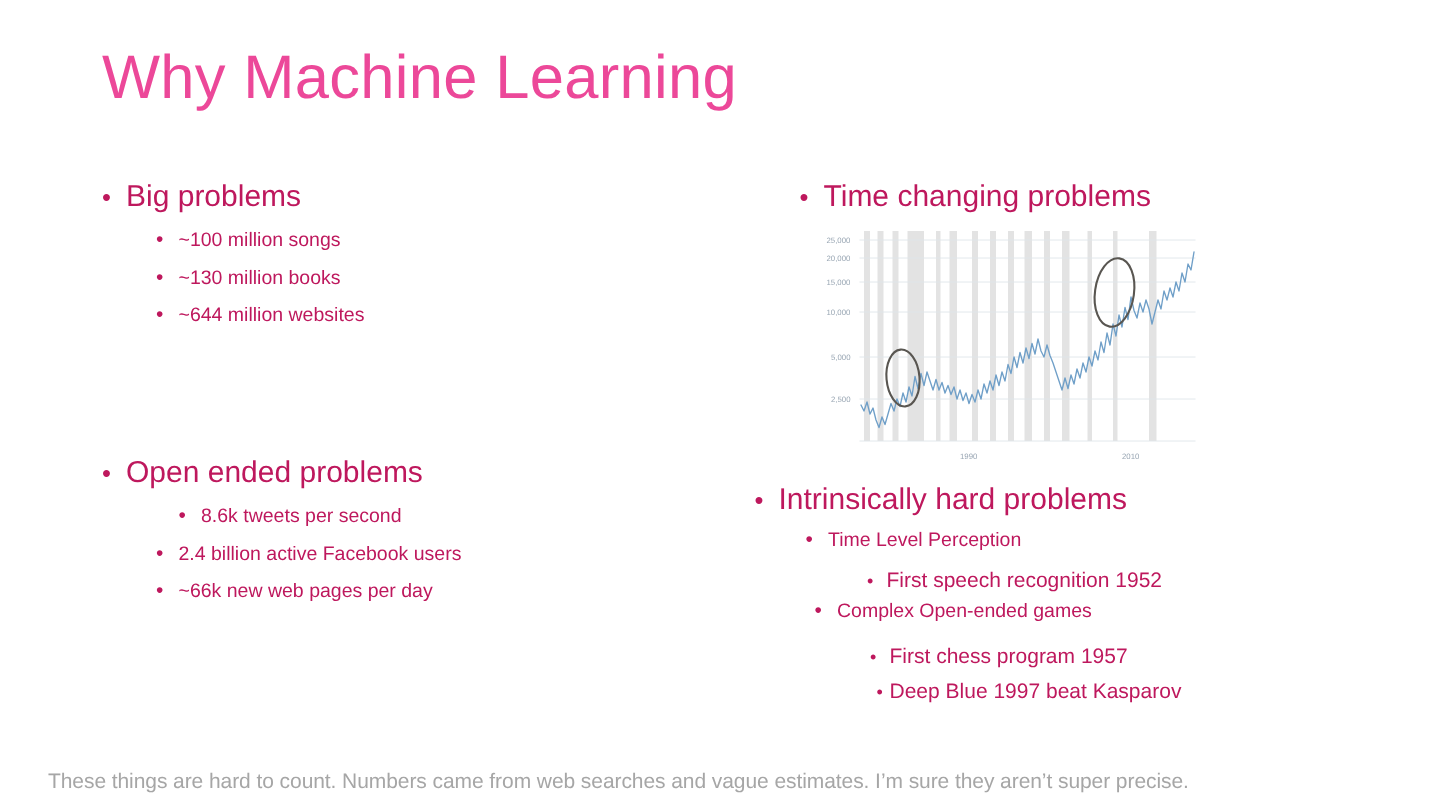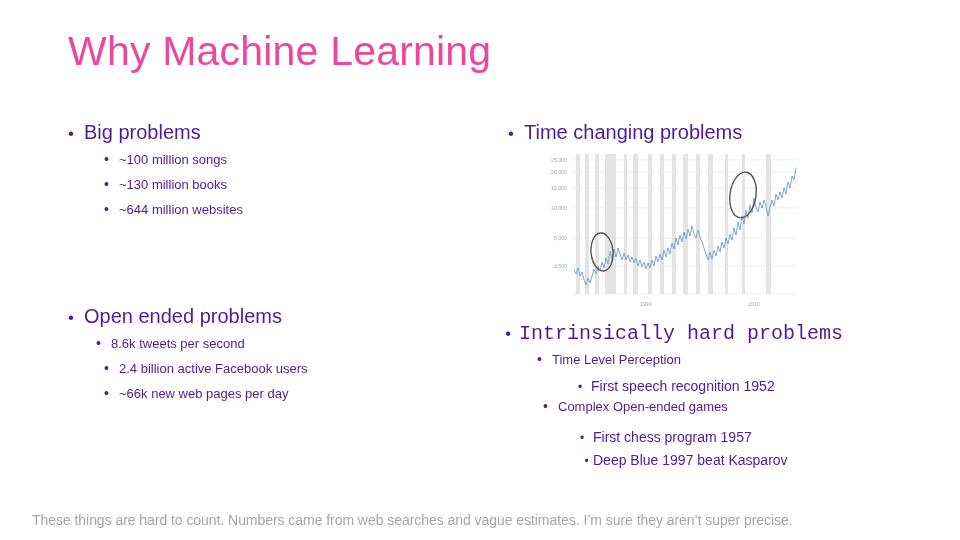--- a/index.html
+++ b/index.html
@@ -25,21 +25,21 @@
     font-weight: 400;
     letter-spacing: 0.2px;
     color: #ec4899;
     white-space: nowrap;
   }
 
   
   .bl {
     position: absolute;
     white-space: nowrap;
-    color: #4c1d95;
+    color: #be185d;
   }
   .bl .dot {
     display: inline-block;
     vertical-align: middle;
     position: relative;
   }
   .bl .txt {
     display: inline-block;
     vertical-align: middle;
   }
@@ -114,31 +114,31 @@
   <span class="dot"></span><span class="txt">~130 million books</span>
 </div>
 <div class="bl lvl2" style="left:104px; top:201px;">
   <span class="dot"></span><span class="txt">~644 million websites</span>
 </div>
 
 <div class="bl lvl1" style="left:68px; top:304px;">
   <span class="dot"></span><span class="txt">Open ended problems</span>
 </div>
 
-<div class="bl lvl2" style="left:96px; top:335px;">
+<div class="bl lvl2" style="left:119px; top:335px;">
   <span class="dot"></span><span class="txt">8.6k tweets per second</span>
 </div>
 <div class="bl lvl2" style="left:104px; top:360px;">
   <span class="dot"></span><span class="txt">2.4 billion active Facebook users</span>
 </div>
 <div class="bl lvl2" style="left:104px; top:385px;">
   <span class="dot"></span><span class="txt">~66k new web pages per day</span>
 </div>
 
-<div class="bl lvl1" style="left:508px; top:120px;">
+<div class="bl lvl1" style="left:533px; top:120px;">
   <span class="dot"></span><span class="txt">Time changing problems</span>
 </div>
 
 <div class="chart-wrap">
   <svg width="255" height="162" viewBox="0 0 255 162" xmlns="http://www.w3.org/2000/svg">
     <rect x="0" y="0" width="255" height="162" fill="#ffffff"></rect>
 
     <g>
       <rect x="31" y="4" width="4" height="140" fill="#e3e3e3"></rect>
       <rect x="40" y="4" width="4" height="140" fill="#e3e3e3"></rect>
@@ -192,21 +192,21 @@
               187,90 189,78 191,85 193,72 195,80 197,66 199,74 201,60 203,68 205,55
               207,63 209,48 211,57 213,62 215,52 217,58 219,50 221,56 223,66 225,58
               227,50 229,56 231,44 233,50 235,42 237,48 239,38 241,44 243,32 245,38
               247,26 249,30 251,18"></polyline>
 
     <ellipse cx="57" cy="102" rx="11" ry="19" fill="none" stroke="#595651" stroke-width="1.4" transform="rotate(-5 57 102)"></ellipse>
     <ellipse cx="198" cy="45" rx="13" ry="23" fill="none" stroke="#595651" stroke-width="1.4" transform="rotate(8 198 45)"></ellipse>
   </svg>
 </div>
 
-<div class="bl lvl1" style="left:503px; top:322px;font-family:Liberation Mono, monospace;">
+<div class="bl lvl1" style="left:503px; top:322px;">
   <span class="dot"></span><span class="txt">Intrinsically hard problems</span>
 </div>
 
 <div class="bl lvl2" style="left:537px; top:351px;">
   <span class="dot"></span><span class="txt">Time Level Perception</span>
 </div>
 
 <div class="bl lvl3" style="left:578px; top:377px;">
   <span class="dot"></span><span class="txt">First speech recognition 1952</span>
 </div>

